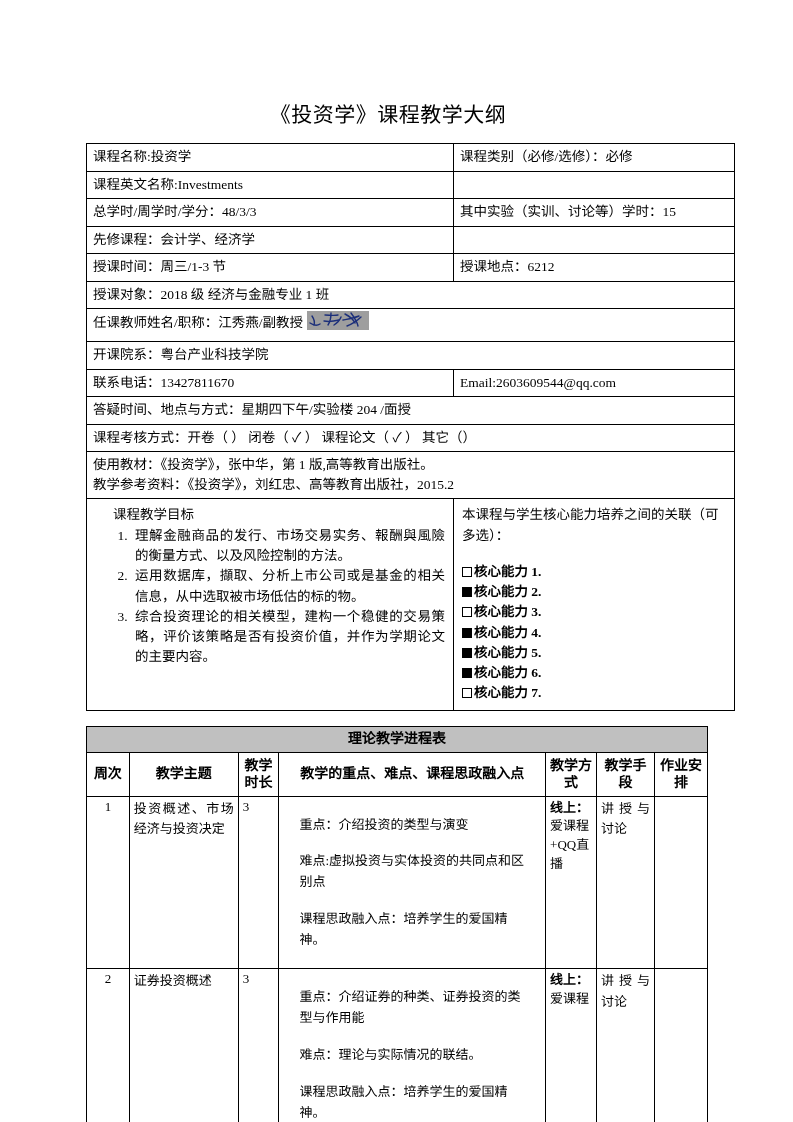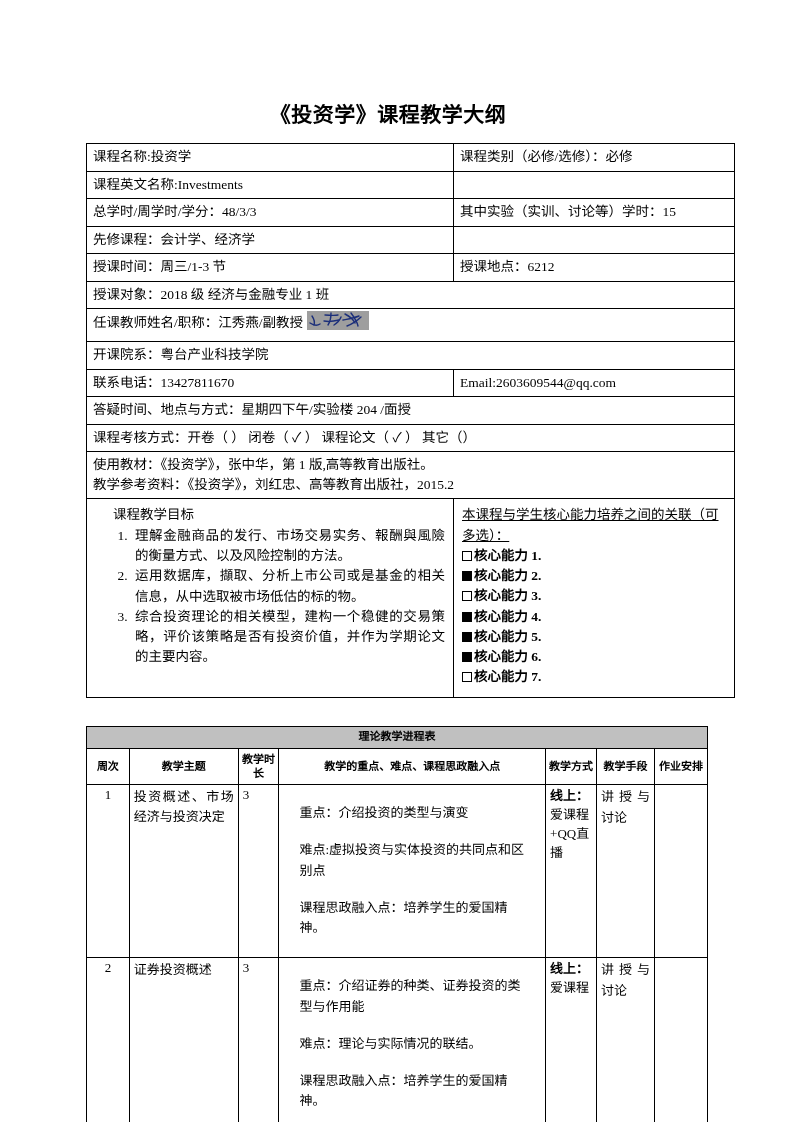--- a/index.html
+++ b/index.html
@@ -21,21 +21,21 @@
     width: 793px;
     height: 1122px;
   }
   .doc-title {
     position: absolute;
     left: 0;
     top: 103px;
     width: 776px;
     text-align: center;
     font-size: 21px;
-    font-weight: bold;
+    font-weight: normal;
     letter-spacing: 0.5px;
     line-height: 1.2;
   }
 
   
   table.info {
     position: absolute;
     left: 86px;
     top: 143px;
     width: 622px;
@@ -92,21 +92,21 @@
   ol.goal-list li {
     margin: 0 0 0 0;
     padding-left: 4px;
     line-height: 1.5;
     text-align: justify;
     text-justify: inter-ideograph;
   }
   .comp {
     padding: 6px 6px 6px 8px !important;
   }
-  .comp .comp-head { line-height: 1.5; margin-bottom: 0px; text-decoration: underline; }
+  .comp .comp-head { line-height: 1.5; margin-bottom: 16px; }
   .comp .cb-row { line-height: 1.5; white-space: nowrap; font-weight: bold; }
   .cbox {
     display: inline-block;
     width: 10px;
     height: 10px;
     border: 1.3px solid #000;
     margin-right: 2px;
     vertical-align: -1px;
     box-sizing: border-box;
     background: #ffffff;
@@ -132,21 +132,21 @@
     background: #c0c0c0;
     text-align: center;
     font-size: 13.5px;
     padding: 3px 0 4px 0 !important;
     font-weight: normal;
   }
   table.sched thead th {
     font-weight: bold;
     text-align: center;
     vertical-align: middle;
-    font-size: 11px;
+    font-size: 14px;
     line-height: 1.25;
     padding: 4px 2px;
   }
   .w-week   { width: 42px; }
   .w-topic  { width: 107px; }
   .w-hours  { width: 40px; }
   .w-key    { width: 262px; }
   .w-method { width: 50px; }
   .w-means  { width: 57px; }
   .w-hw     { width: 52px; }

